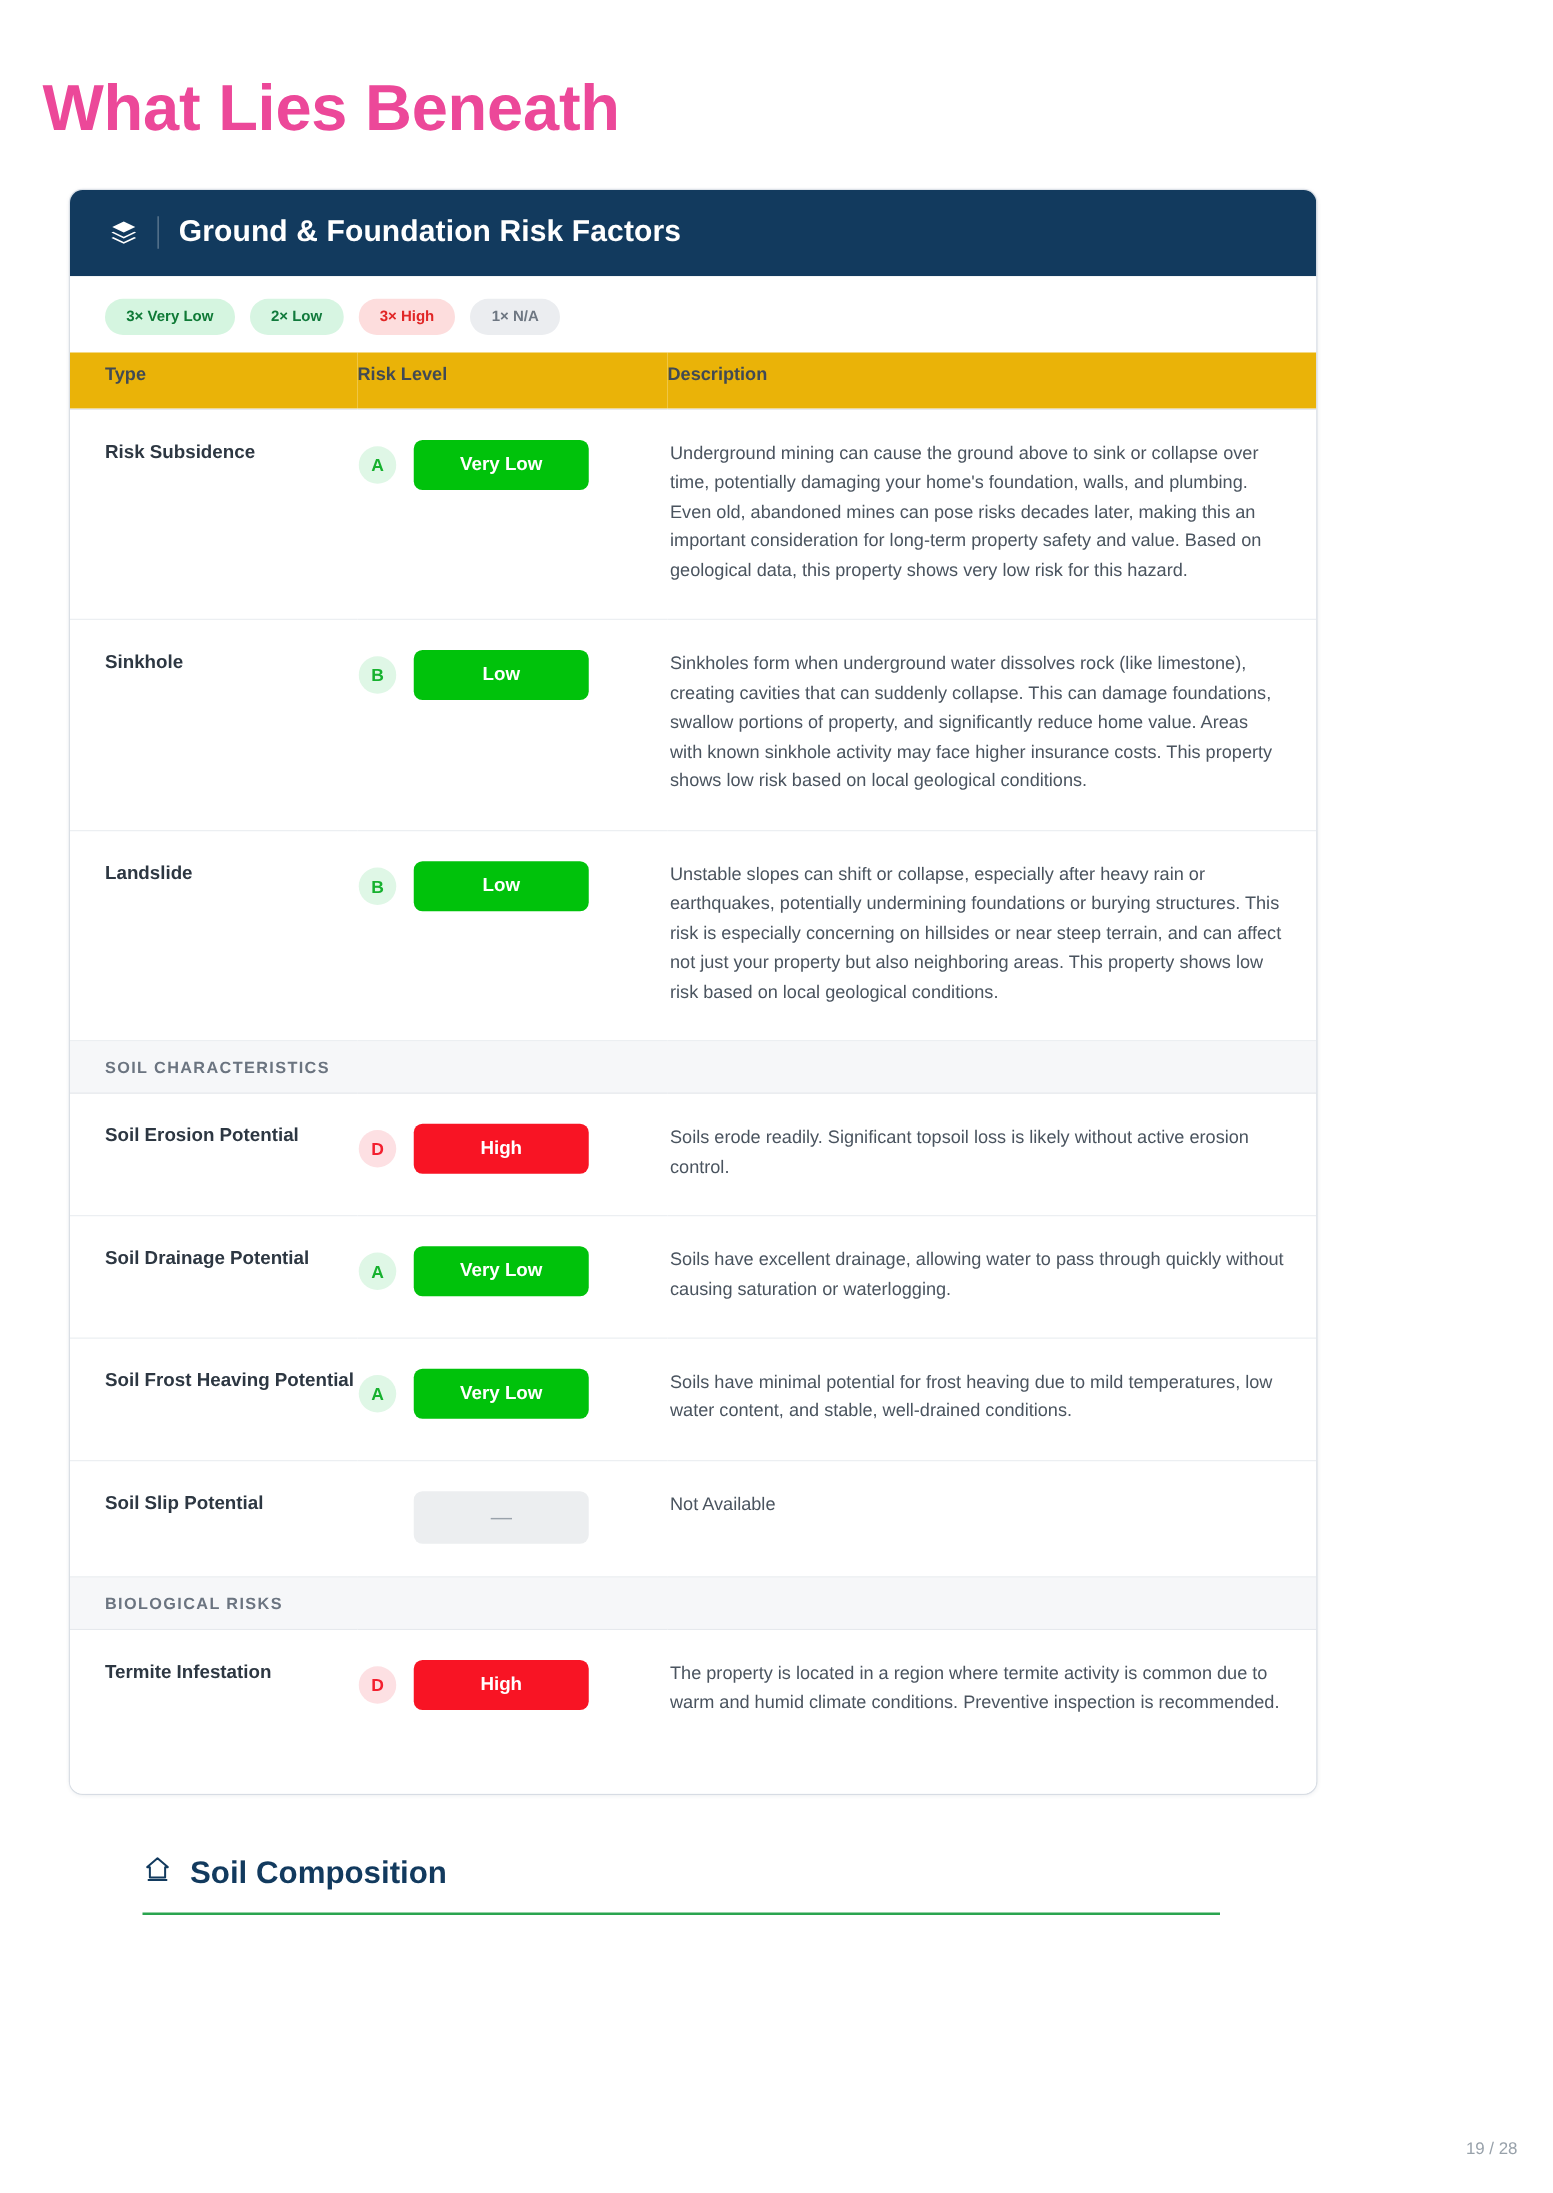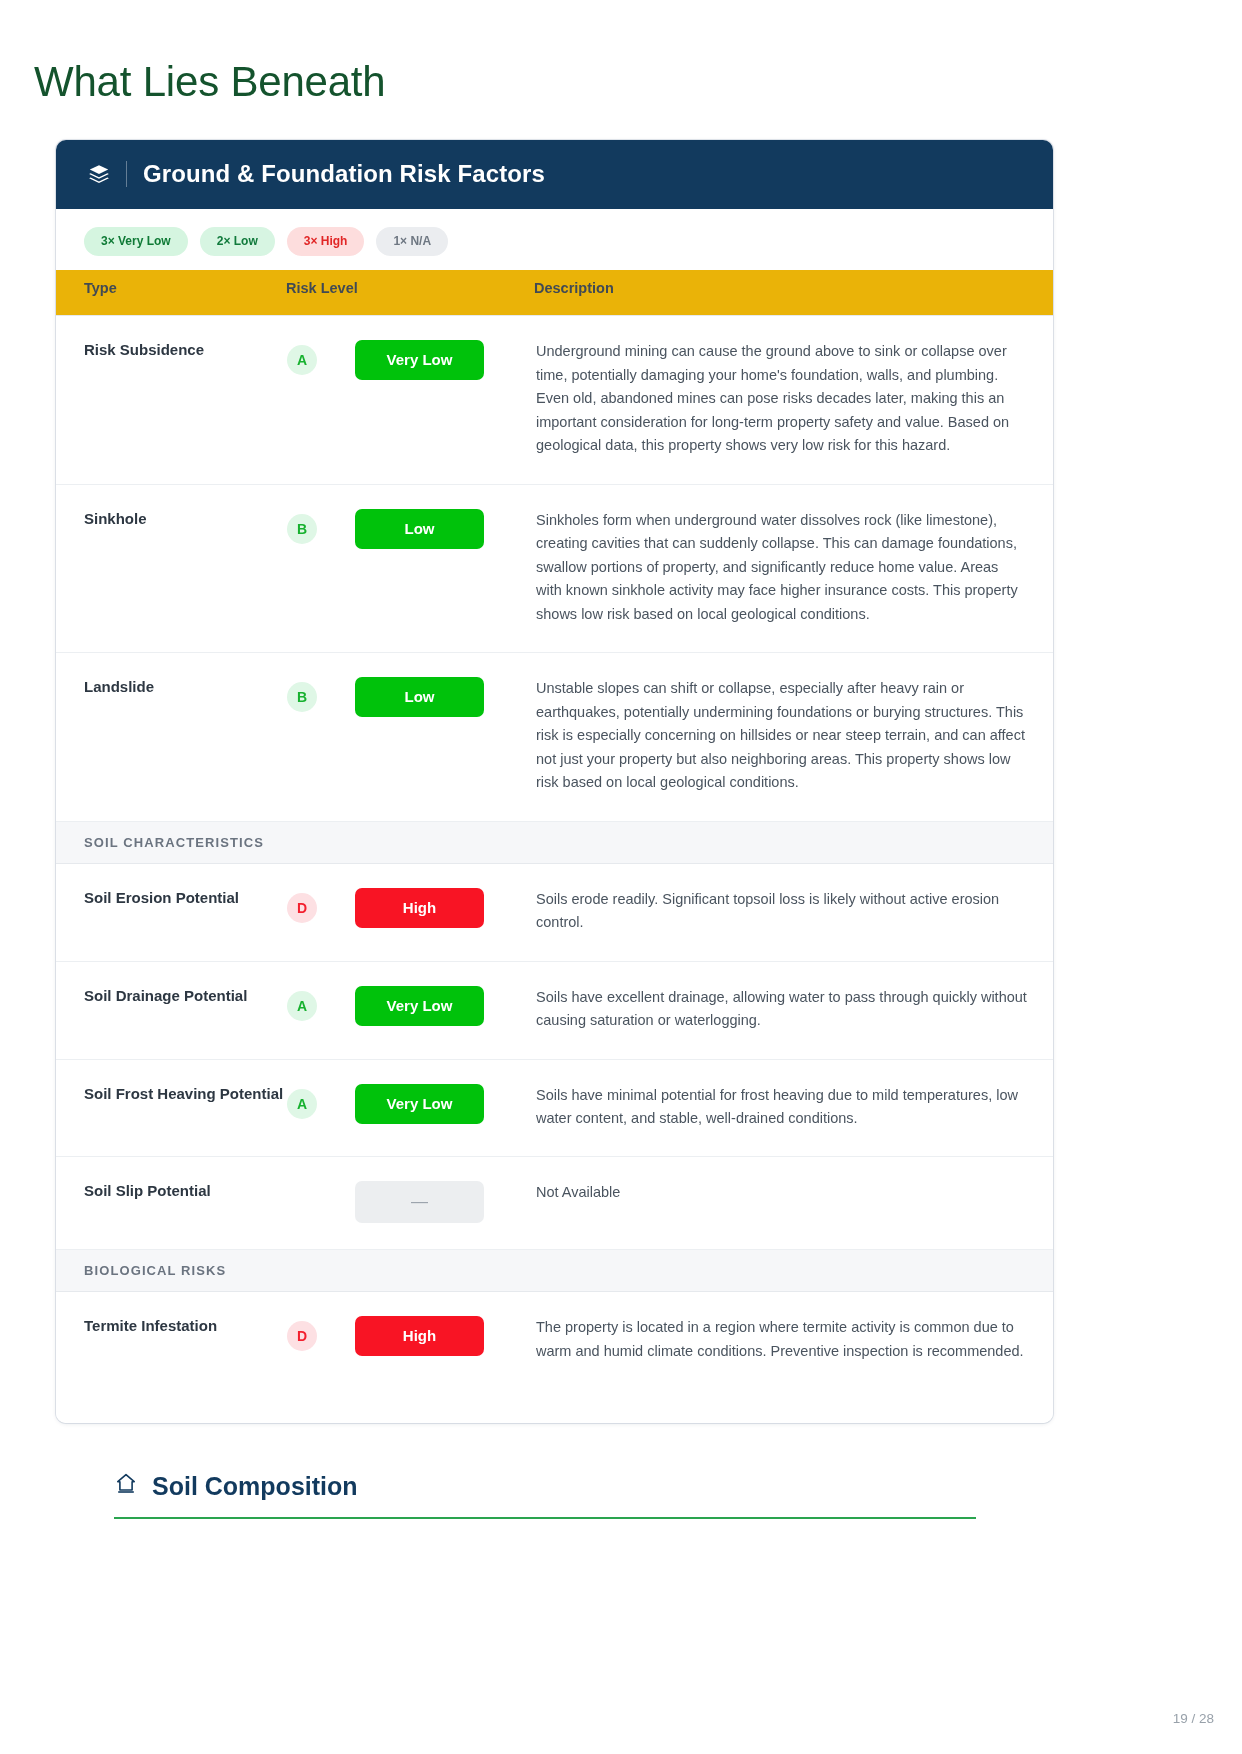--- a/index.html
+++ b/index.html
@@ -12,23 +12,23 @@
     color: #333333;
     position: relative;
     overflow: hidden;
   }
   .page {
     padding: 58px 34px 0 34px;
     position: relative;
     height: 100%;
   }
   h1.page-title {
-    font-size: 42px;
-    font-weight: 400;
-    color: #14532d;
+    font-size: 52px;
+    font-weight: 700;
+    color: #ec4899;
     margin: 0 0 0 0;
     letter-spacing: -0.2px;
     line-height: 1.15;
   }
   .page-subtitle {
     font-size: 17.5px;
     color: #5a6672;
     margin-top: 28px;
     margin-bottom: 0;
     line-height: 1.4;
@@ -141,29 +141,28 @@
     display: inline-flex;
     align-items: center; justify-content: center;
     font-size: 14px; font-weight: 700;
     flex: 0 0 auto;
   }
   .grade-a { background: #dff7e6; color: #17b12f; }
   .grade-b { background: #dff7e6; color: #17b12f; }
   .grade-d { background: #fde0e3; color: #f3202f; }
   .grade-spacer { width: 30px; height: 30px; flex: 0 0 auto; }
   .risk-pill {
-    width: 129px;
+    width: 140px;
     border-radius: 7px;
     text-align: center;
     padding: 12px 4px 13px 4px;
     font-size: 15px;
     font-weight: 600;
     color: #ffffff;
     line-height: 1;
-    margin-left: 24px;
   }
   .risk-green { background: #00c20b; }
   .risk-red   { background: #f81424; }
   .risk-na {
     background: #eceef0;
     color: #9aa2ab;
     font-weight: 500;
     font-size: 17px;
   }
   td.desc-cell {

